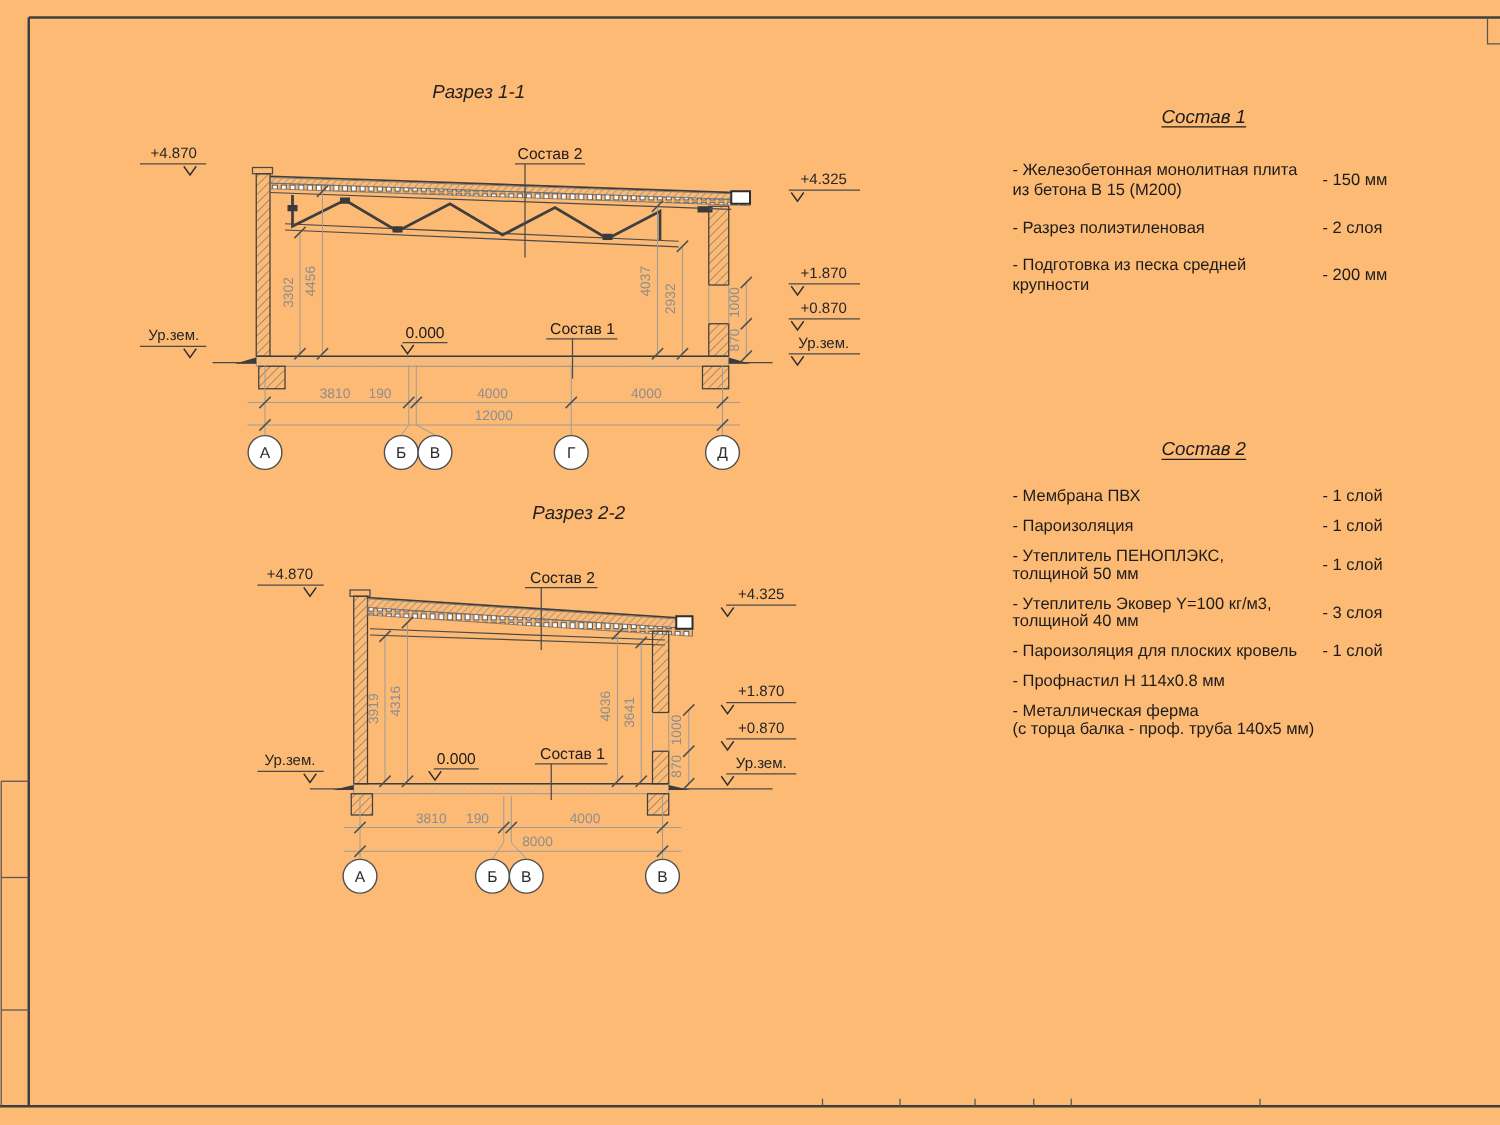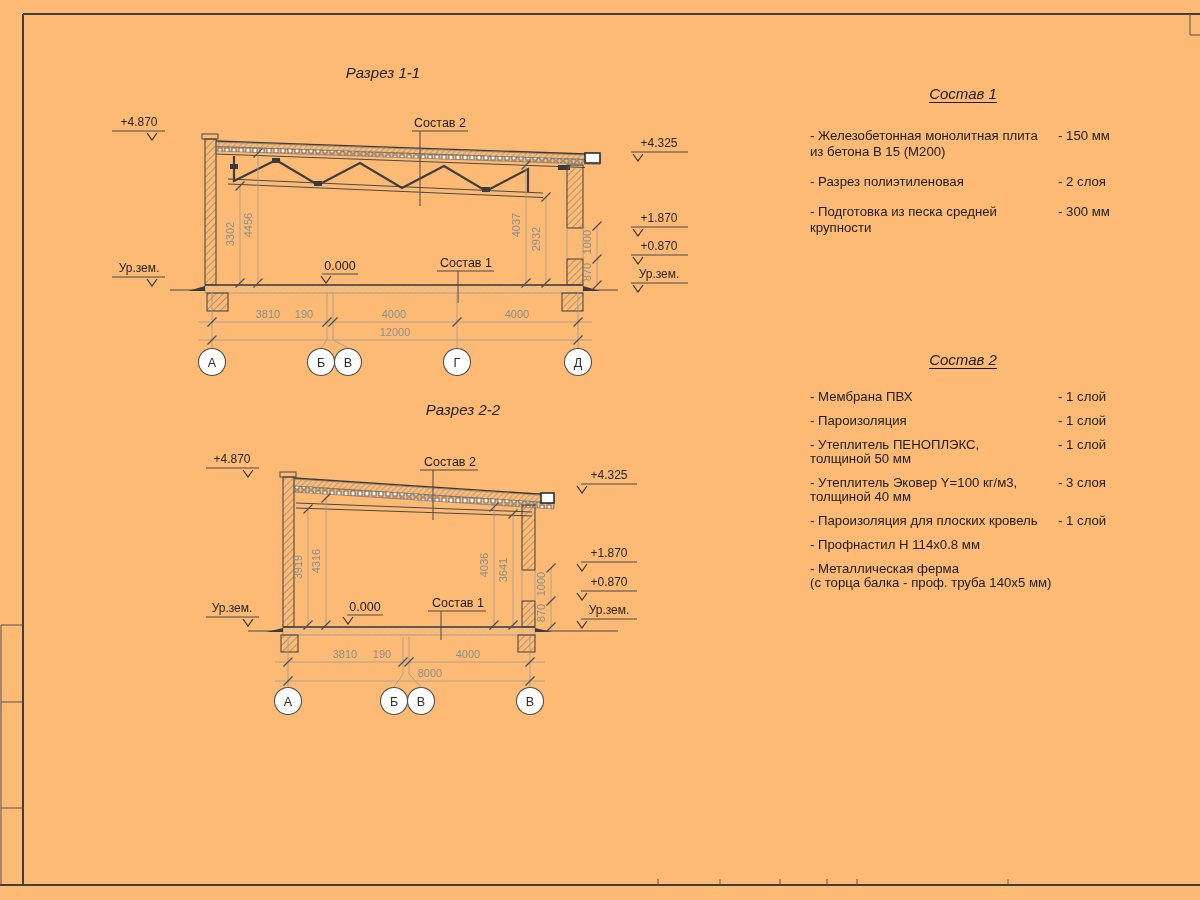--- a/index.html
+++ b/index.html
@@ -20,21 +20,21 @@
   .tick{stroke:#4f4f4f;stroke-width:1.2}
   .vmark{stroke:#2e2e2e;stroke-width:1.1;fill:none}
   .bubble{fill:#fff;stroke:#4f4f4f;stroke-width:1.1}
   .web{stroke:#3f3f3f;stroke-width:2.2;fill:none}
   .plate{fill:#3a3a3a}
   .apron{fill:#3c3c3c}
   
   .panel{position:absolute;width:306px;font-size:13.2px;line-height:16px;color:#1c1c1c}
   .panel-title{text-align:center;font-style:italic;font-size:15px;
                text-decoration:underline;text-underline-offset:3px;margin-bottom:26px}
-  .item{display:flex;align-items:flex-start;margin-bottom:14px}
+  .item{display:flex;align-items:center;margin-bottom:14px}
   .iname{white-space:pre-line;flex:1}
   .ival{white-space:nowrap;min-width:58px;text-align:left}
   #p2 .panel-title{margin-bottom:22px}
   #p2 .item{margin-bottom:10px;line-height:14px}
   .notes{position:absolute;left:227px;top:786px;font-size:13px;line-height:13.5px;color:#1c1c1c}
   .notes div{margin-bottom:0}
 </style>
 </head>
 <body>
 
@@ -384,21 +384,21 @@
 из бетона В 15 (М200)</div>
     <div class="ival">- 150 мм</div>
   </div>
   <div class="item">
     <div class="iname">- Разрез полиэтиленовая</div>
     <div class="ival">-  2 слоя</div>
   </div>
   <div class="item">
     <div class="iname">- Подготовка из песка средней
 крупности</div>
-    <div class="ival">- 300 мм</div>
+    <div class="ival">- 200 мм</div>
   </div>
 </div>
 
 <div class="panel" id="p2" style="left:810px;top:352px">
   <div class="panel-title">Состав 2</div>
   <div class="item">
     <div class="iname">- Мембрана ПВХ</div>
     <div class="ival">- 1 слой</div>
   </div>
   <div class="item">

